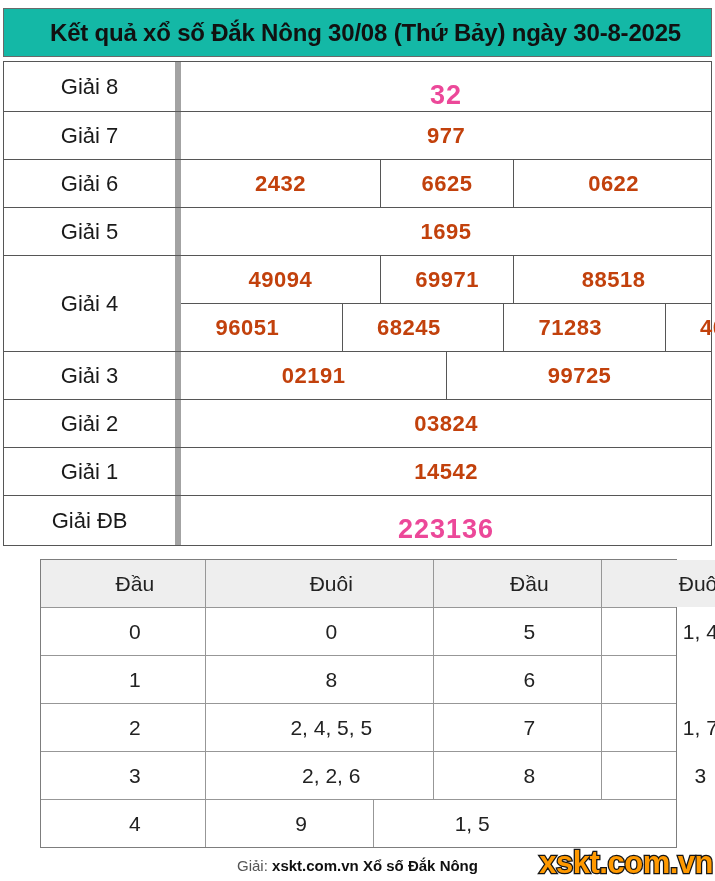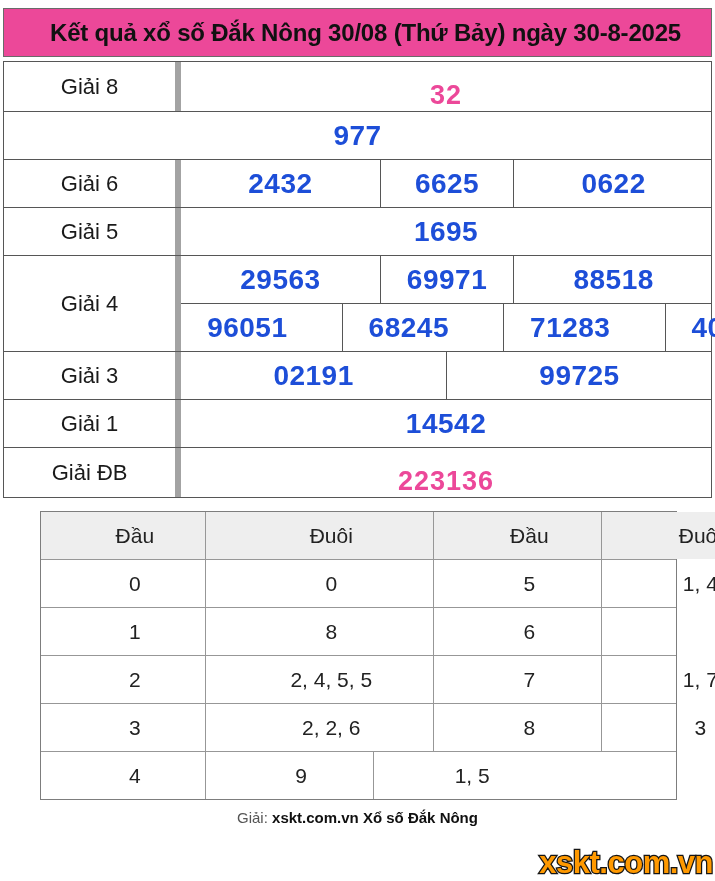--- a/index.html
+++ b/index.html
@@ -1,38 +1,38 @@
 <!DOCTYPE html>
 <html><head>
 <meta charset="utf-8">
 <style>
   html,body{margin:0;padding:0;}
   body{
     width:715px;height:881px;position:relative;background:#ffffff;
     font-family:"Liberation Sans",sans-serif;color:#111;overflow:hidden;
   }
   .title-bar{
-    margin:8px 3px 4px 3px;border:1px solid #6a6a6a;background:#ec4899;
+    margin:8px 3px 4px 3px;border:1px solid #6a6a6a;background:#14b8a6;
     height:47px;display:flex;align-items:center;justify-content:center;
     font-weight:bold;font-size:24px;letter-spacing:-0.2px;white-space:nowrap;padding-left:16px;
   }
   
   .prize-table{margin:0 3px;border:1px solid #565656;}
   .p-row{display:flex;border-top:1px solid #565656;}
   .p-row:first-child{border-top:none;}
   .p-label{
     width:24.2%;flex:0 0 24.2%;display:flex;align-items:center;justify-content:center;
     font-size:22px;border-right:6px solid #a3a3a3;color:#1a1a1a;
   }
   .p-values{flex:1;display:flex;flex-direction:column;min-width:0;}
   .p-subrow{display:flex;min-height:47px;}
   .p-subrow + .p-subrow{border-top:1px solid #565656;gap:28px;}
   .p-cell{
     display:flex;align-items:center;justify-content:center;
-    font-weight:bold;font-size:28px;letter-spacing:0.5px;color:#1d4ed8;
+    font-weight:bold;font-size:22px;letter-spacing:0.5px;color:#c2410c;
   }
   .p-cell + .p-cell{border-left:1px solid #565656;}
   .w100{flex:0 0 100%;}
   .w50{flex:0 0 50%;}
   .w375{flex:0 0 37.5%;}
   .w25{flex:0 0 25%;}
   .red{color:#ec4899;font-size:27px;letter-spacing:1px;margin-top:18px;}
   
   .ht-table{margin:13px 38px 0 40px;border:1px solid #7d7d7d;}
   .ht-row{display:flex;border-top:1px solid #979797;}
@@ -71,20 +71,21 @@
   <div class="p-row">
     <div class="p-label">Giải 8</div>
     <div class="p-values">
         <div class="p-subrow">
       <div class="p-cell w100 red">32</div>
     </div>
       </div>
   </div>
 
   <div class="p-row">
+    <div class="p-label">Giải 7</div>
     <div class="p-values">
         <div class="p-subrow">
       <div class="p-cell w100">977</div>
     </div>
       </div>
   </div>
 
   <div class="p-row">
     <div class="p-label">Giải 6</div>
     <div class="p-values">
@@ -102,21 +103,21 @@
         <div class="p-subrow">
       <div class="p-cell w100">1695</div>
     </div>
       </div>
   </div>
 
   <div class="p-row">
     <div class="p-label">Giải 4</div>
     <div class="p-values">
       <div class="p-subrow">
-        <div class="p-cell w375">29563</div>
+        <div class="p-cell w375">49094</div>
         <div class="p-cell w25">69971</div>
         <div class="p-cell w375">88518</div>
       </div>
       <div class="p-subrow">
         <div class="p-cell w25">96051</div>
         <div class="p-cell w25">68245</div>
         <div class="p-cell w25">71283</div>
         <div class="p-cell w25">40800</div>
       </div>
     </div>
@@ -125,20 +126,28 @@
   <div class="p-row">
     <div class="p-label">Giải 3</div>
     <div class="p-values">
         <div class="p-subrow">
       <div class="p-cell w50">02191</div>
       <div class="p-cell w50">99725</div>
     </div>
       </div>
   </div>
 
+  <div class="p-row">
+    <div class="p-label">Giải 2</div>
+    <div class="p-values">
+        <div class="p-subrow">
+      <div class="p-cell w100">03824</div>
+    </div>
+      </div>
+  </div>
 
   <div class="p-row">
     <div class="p-label">Giải 1</div>
     <div class="p-values">
         <div class="p-subrow">
       <div class="p-cell w100">14542</div>
     </div>
       </div>
   </div>
 

